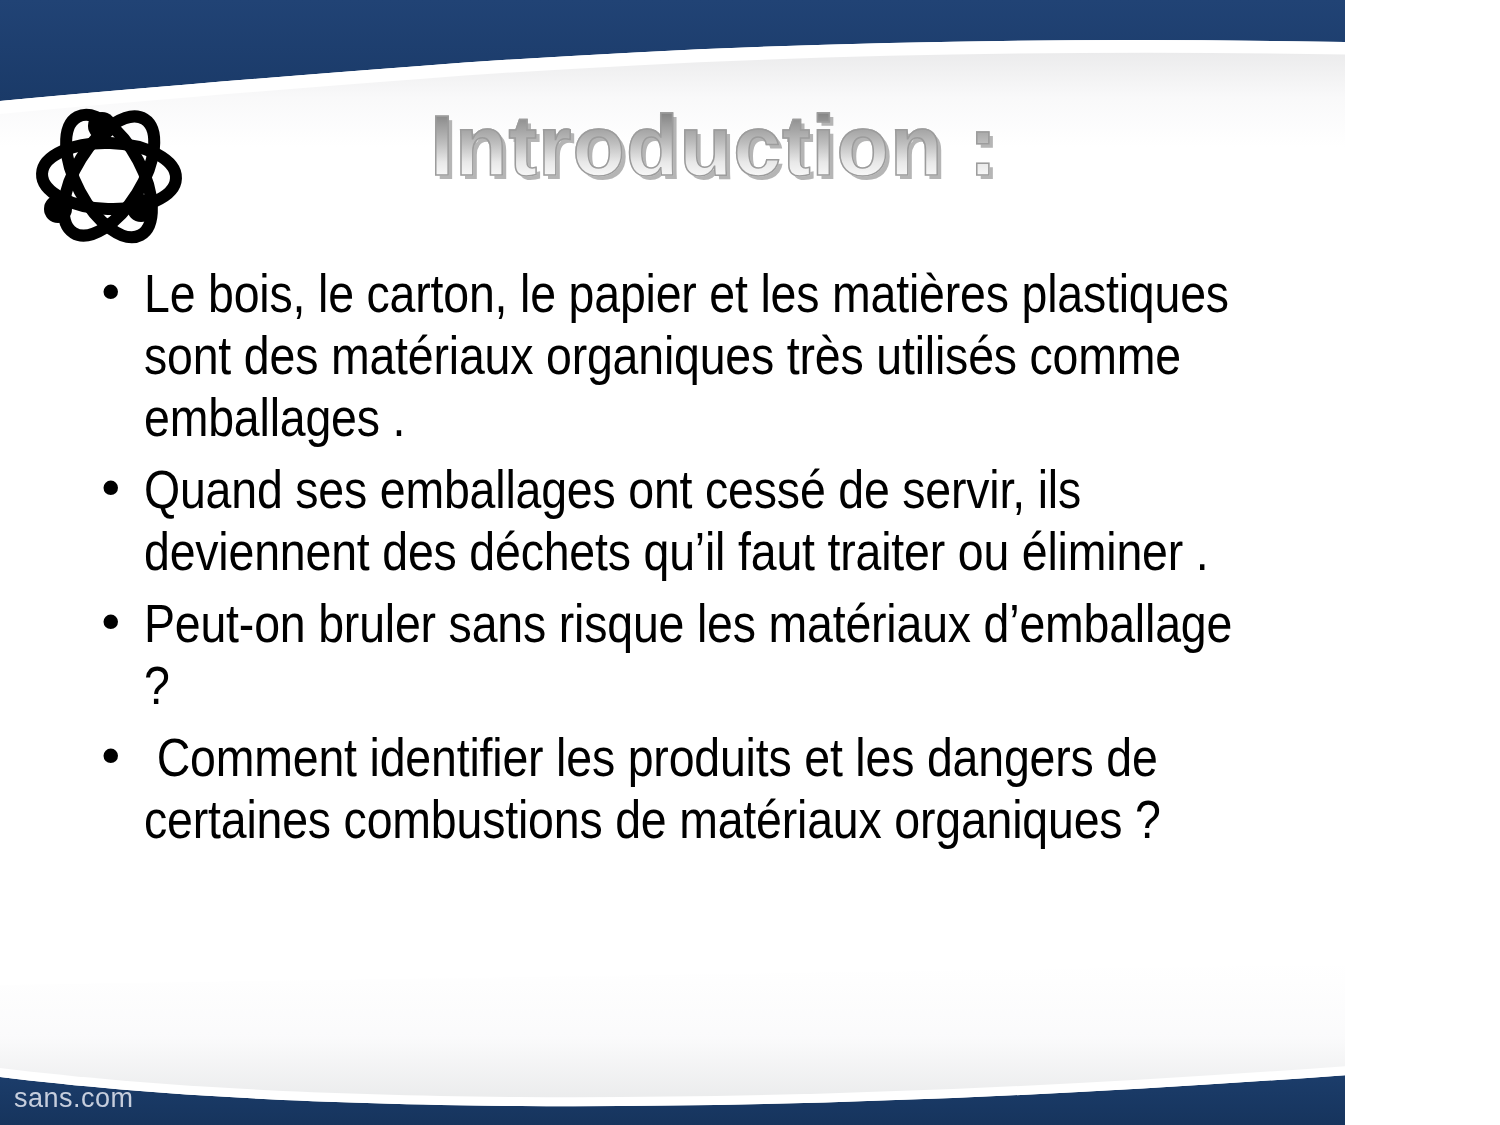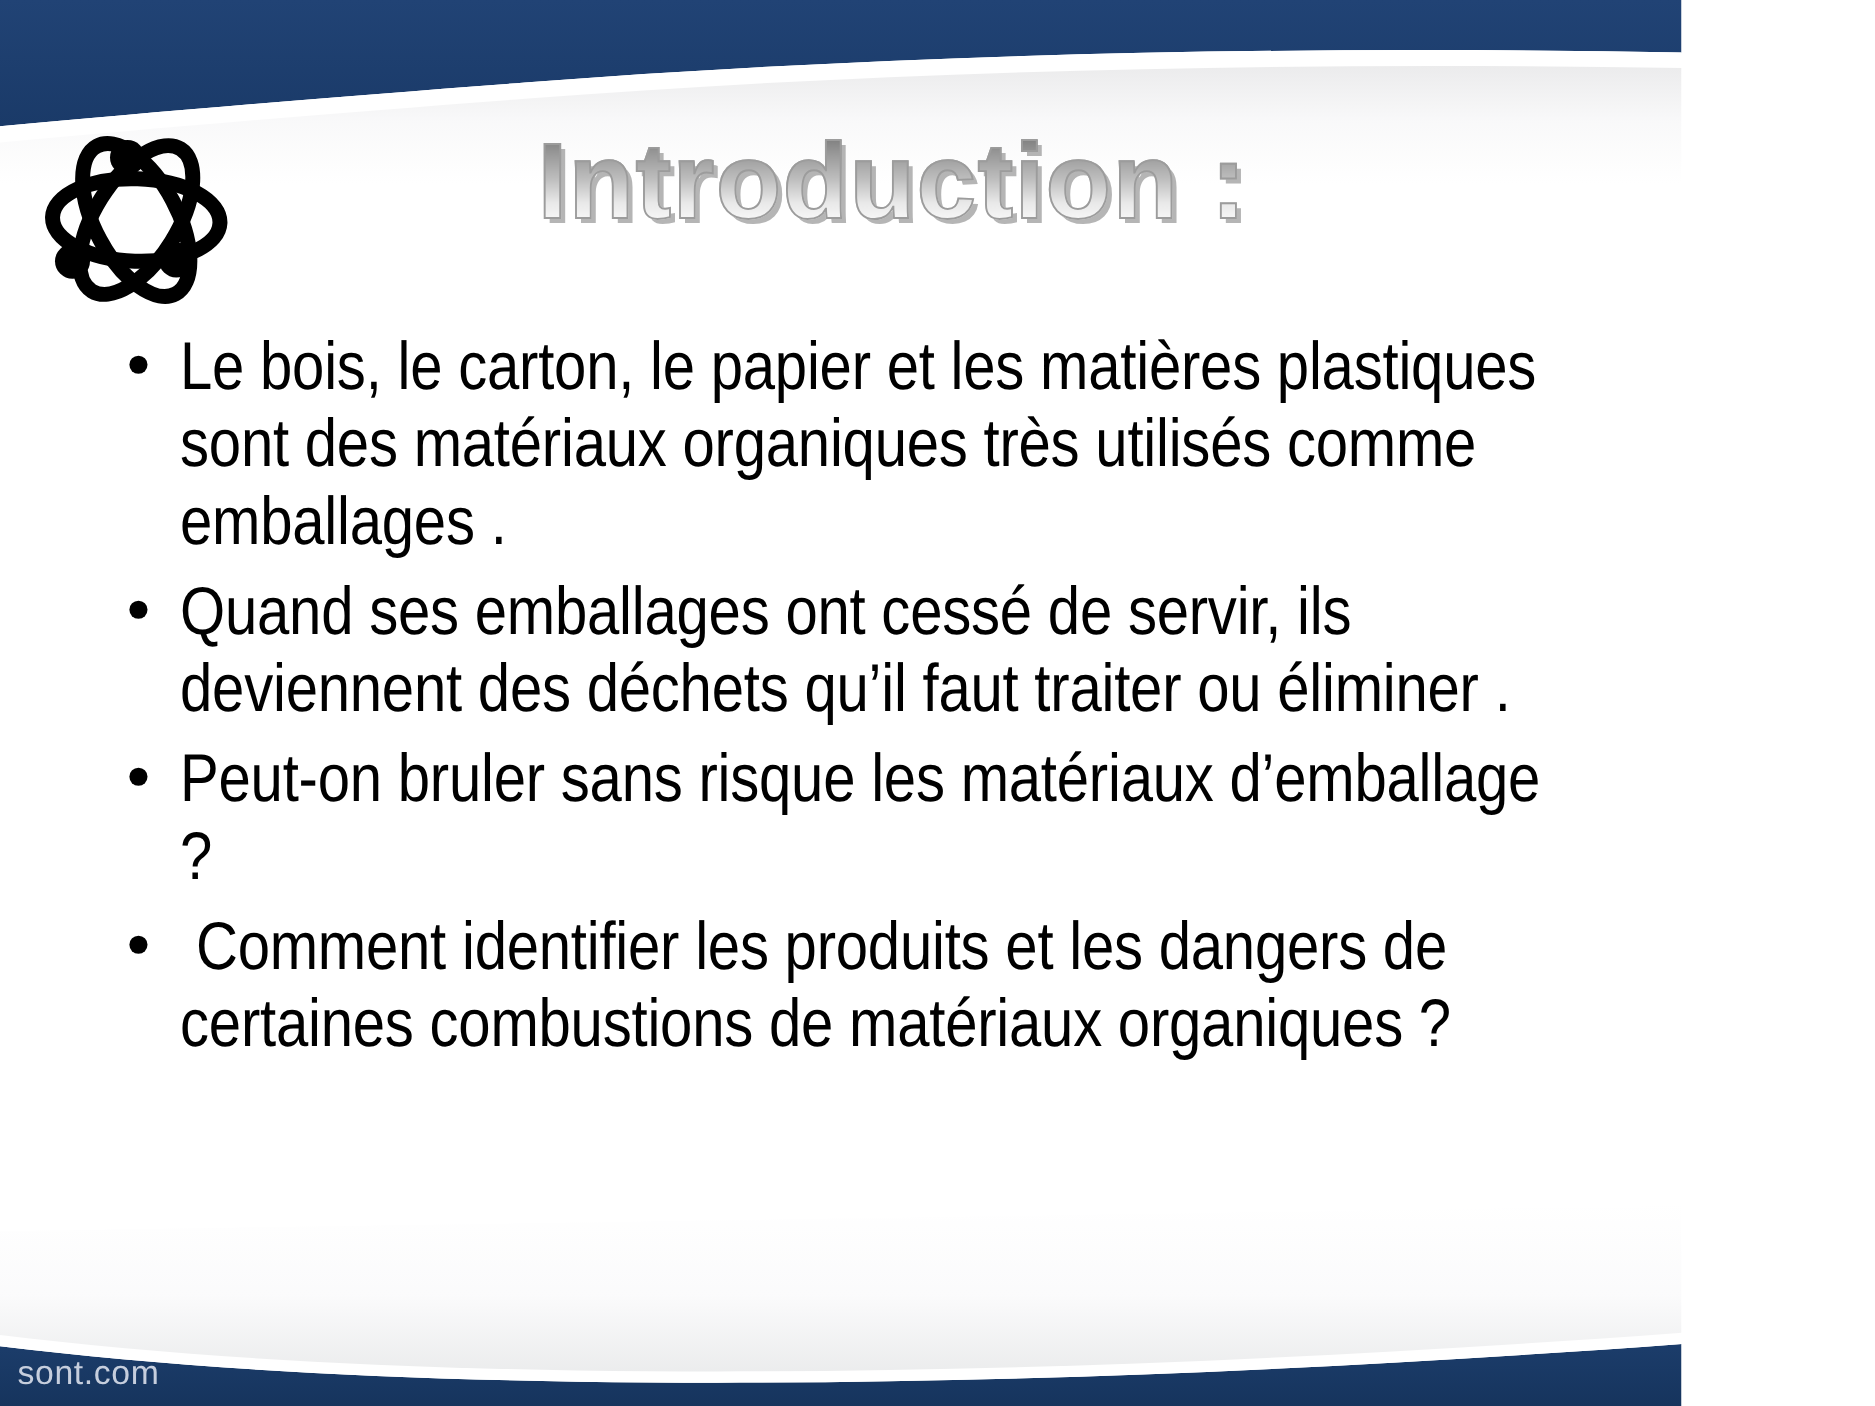--- a/index.html
+++ b/index.html
@@ -202,15 +202,15 @@
       <span class="bullet-text">Peut-on bruler sans risque les matériaux d’emballage ?</span>
     </li>
 
     <li class="bullet-row">
       <span class="bullet-mark">•</span>
       <span class="bullet-text"> Comment identifier les produits et les dangers de certaines combustions de matériaux organiques ?</span>
     </li>
 
   </ul>
 
-  <div class="footer-mark">sont.com</div>
+  <div class="footer-mark">sans.com</div>
 
 </div>
 
 </body></html>

